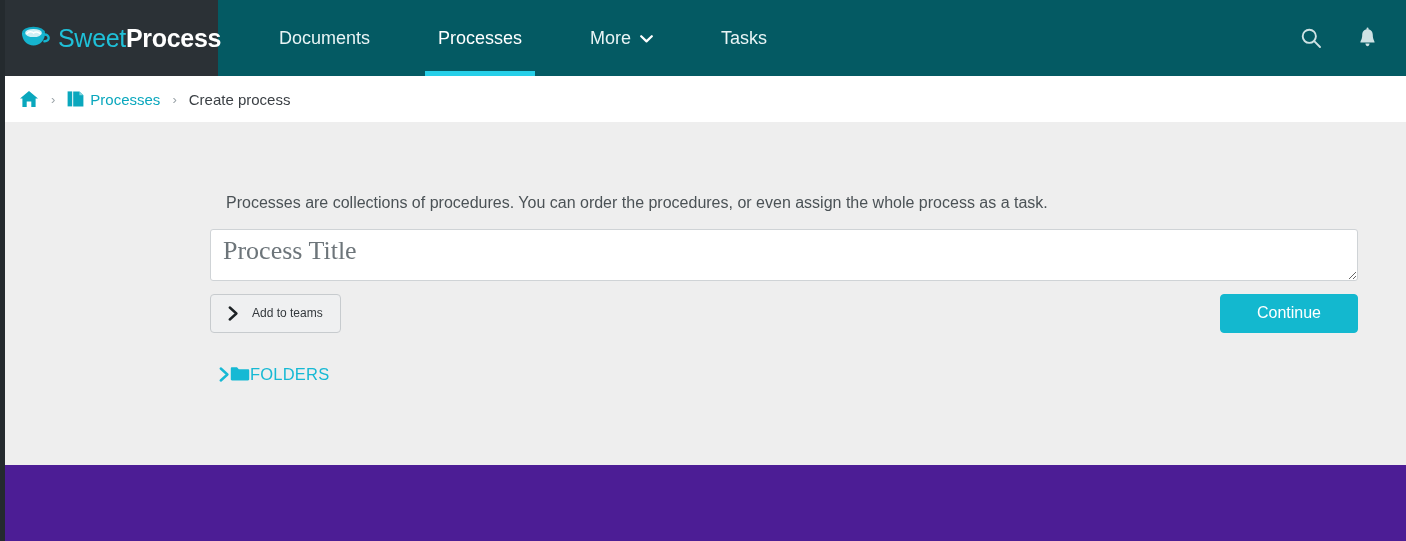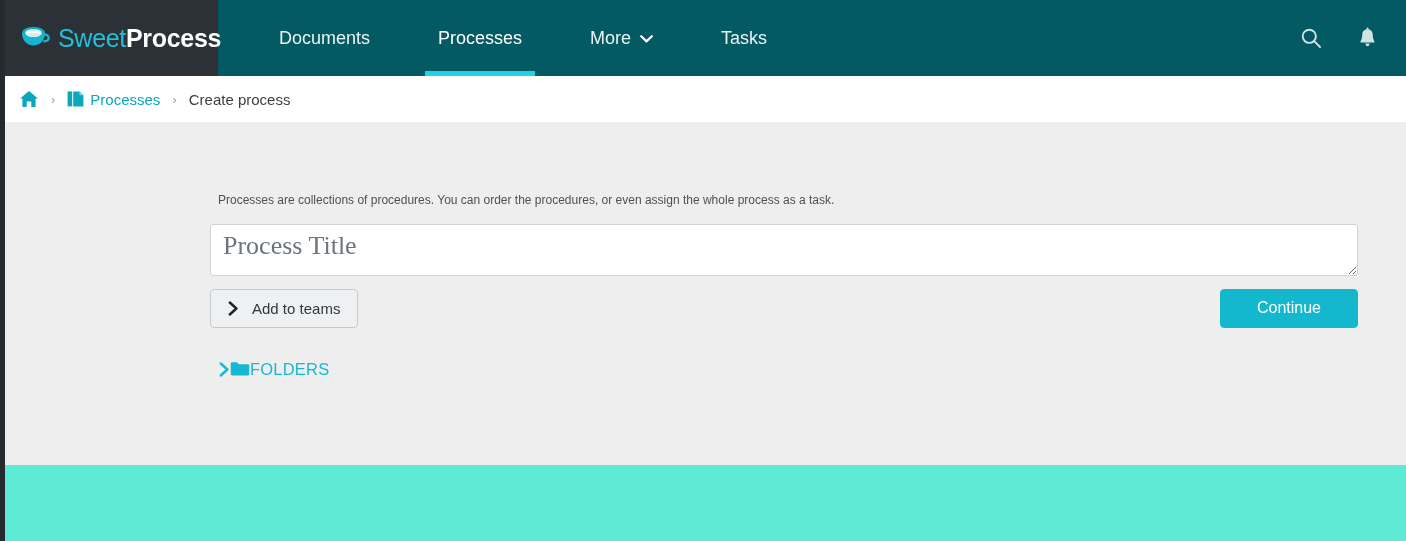--- a/index.html
+++ b/index.html
@@ -13,21 +13,21 @@
     font-family: "Liberation Sans", sans-serif;
     overflow: hidden;
   }
 
   .viewport {
     position: relative;
     width: 1406px;
     height: 541px;
     box-sizing: border-box;
     border-left: 5px solid #242a2e;
-    background: #5eead4;
+    background: #4c1d95;
     overflow: hidden;
   }
 
   
   .topbar {
     position: absolute;
     left: 0;
     top: 0;
     right: 0;
     height: 76px;
@@ -178,23 +178,23 @@
     height: 343px;
     background: #eeeeee;
   }
   .content-inner {
     width: 1148px;
     margin-left: 205px;
     padding-top: 71px;
     box-sizing: border-box;
   }
   .lede {
-    font-size: 12px;
+    font-size: 16px;
     color: #4b5256;
-    margin: 0 0 15px 8px;
+    margin: 0 0 15px 16px;
     line-height: 1.3;
   }
   .title-input {
     display: block;
     width: 1148px;
     height: 52px;
     box-sizing: border-box;
     border: 1px solid #cfd3d6;
     border-radius: 3px;
     background: #ffffff;
@@ -219,21 +219,21 @@
   .btn-teams {
     display: inline-flex;
     align-items: center;
     gap: 13px;
     height: 39px;
     padding: 0 17px;
     box-sizing: border-box;
     background: #eff0f1;
     border: 1px solid #c7cbce;
     border-radius: 4px;
-    font-size: 15px;
+    font-size: 12px;
     color: #33383c;
     cursor: pointer;
     font-family: "Liberation Sans", sans-serif;
   }
   .btn-continue {
     height: 39px;
     padding: 0 36px;
     background: #13b8cf;
     border: 1px solid #13b8cf;
     border-radius: 4px;

